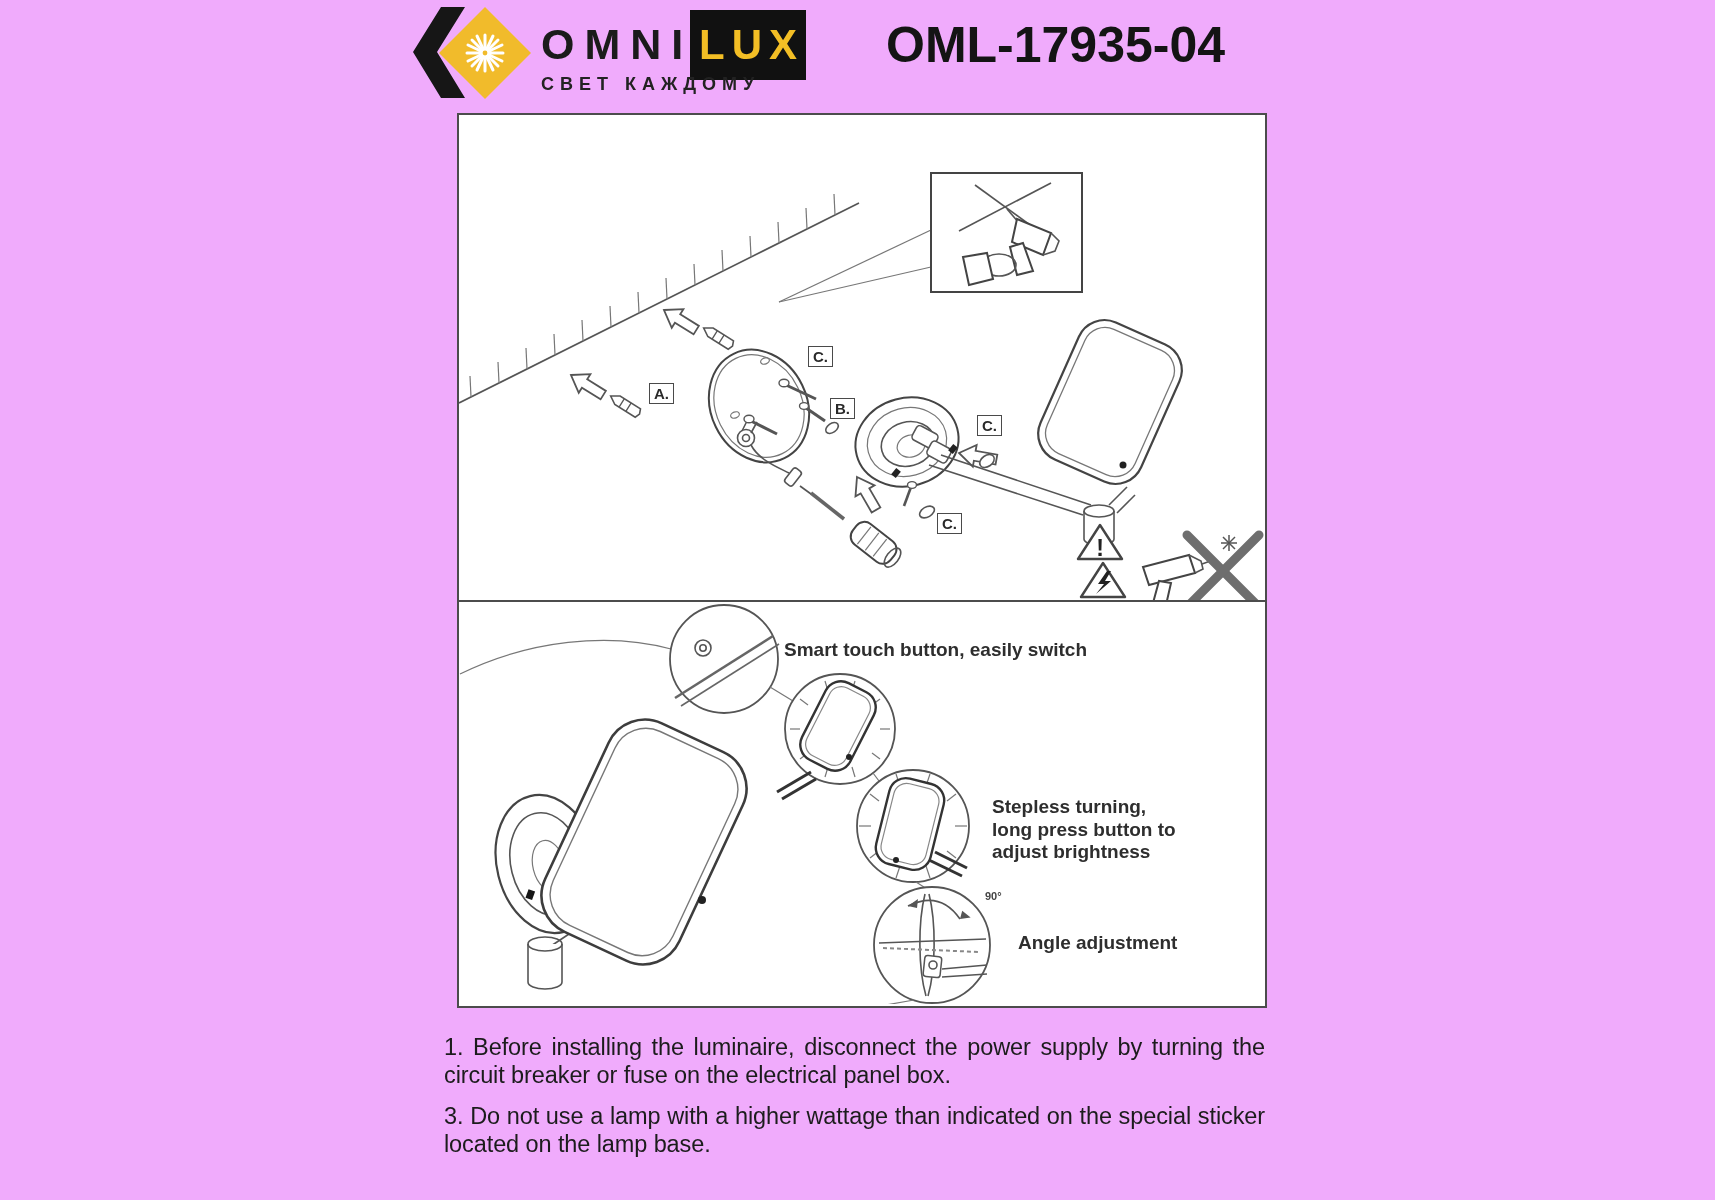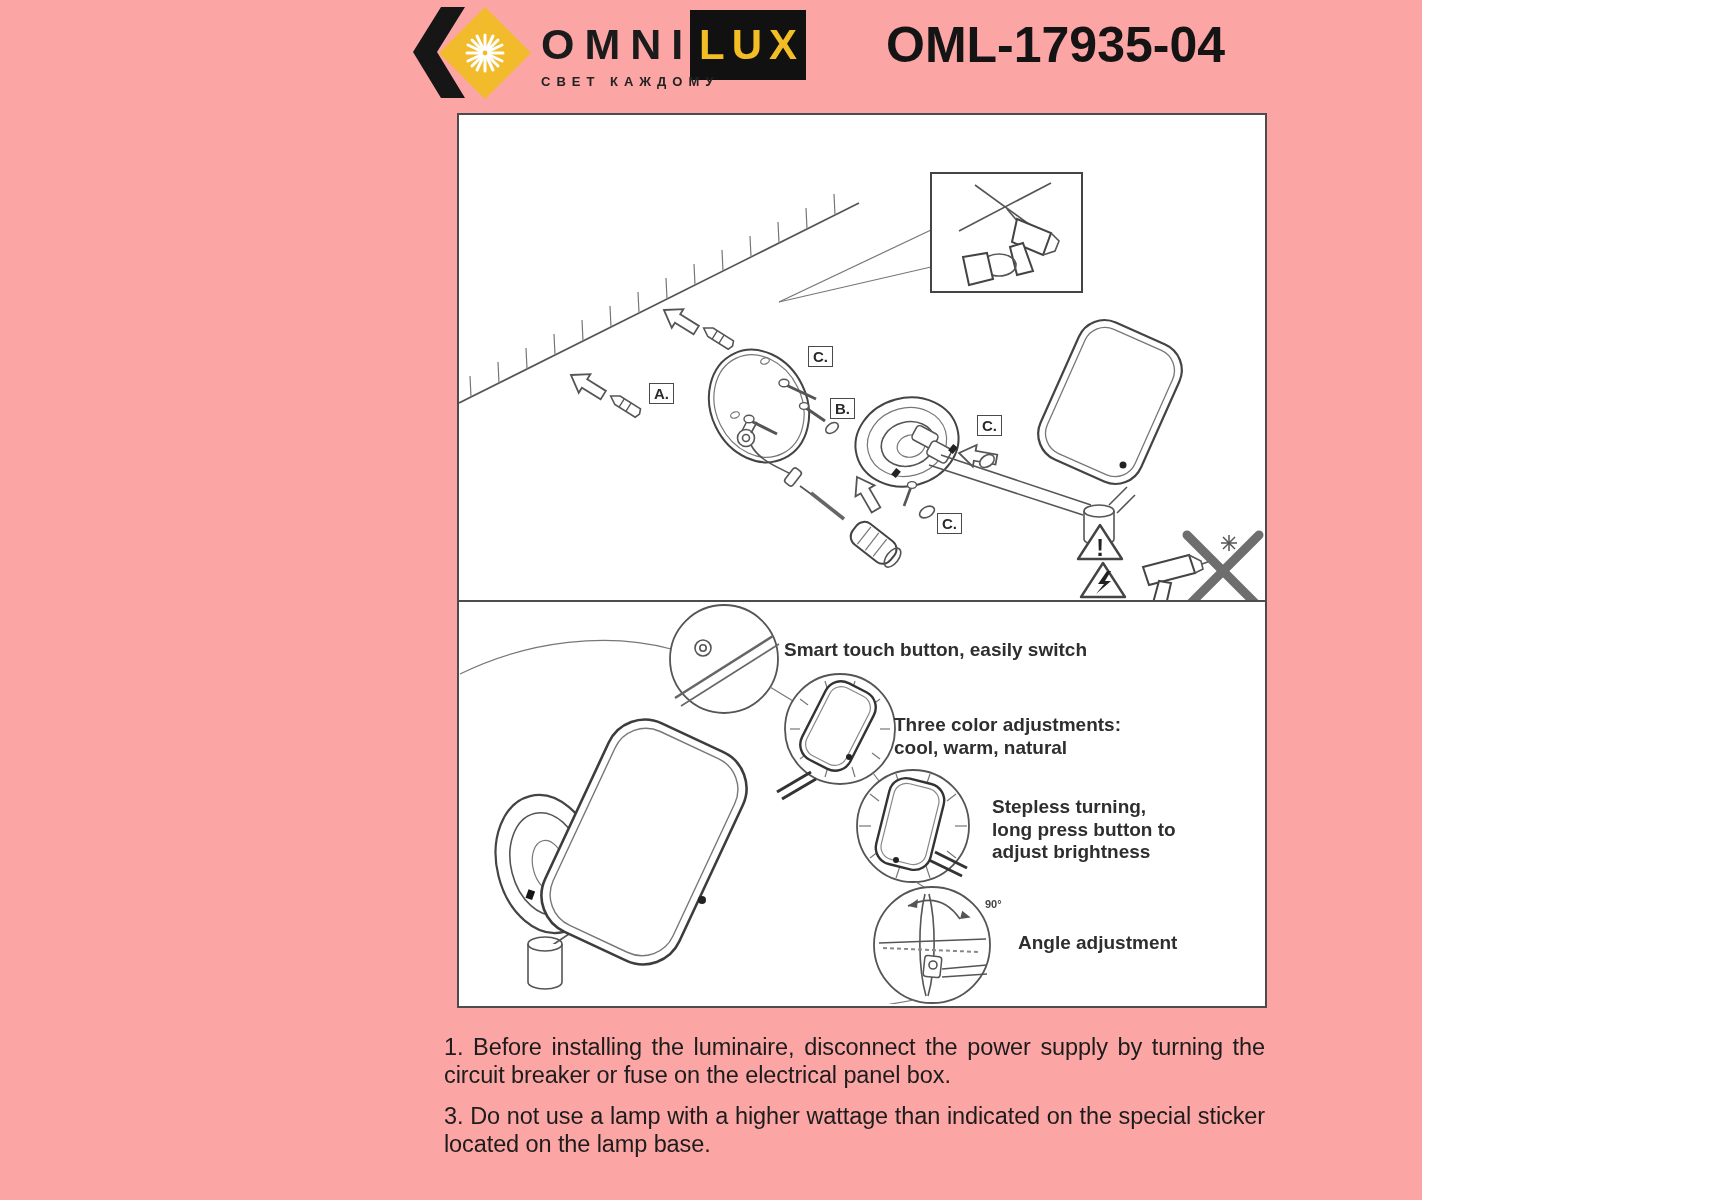--- a/index.html
+++ b/index.html
@@ -1,26 +1,26 @@
 <!DOCTYPE html>
 <html><head>
 <meta charset="utf-8">
 <style>
   html,body{margin:0;padding:0;background:#ffffff;}
-  .page{position:relative;width:1422px;height:1200px;background:#fca5a5;overflow:hidden;
+  .page{position:relative;width:1715px;height:1200px;background:#f0abfc;overflow:hidden;
         font-family:"Liberation Sans","DejaVu Sans",sans-serif;color:#1d1d1d;}
 
   
   .logo-svg{position:absolute;left:413px;top:5px;}
   .brand-word{position:absolute;left:541px;top:20px;font-size:43px;font-weight:bold;
               letter-spacing:10px;color:#1b1b1b;}
   .lux-box{position:absolute;left:690px;top:10px;width:116px;height:70px;background:#111111;
            display:flex;align-items:center;justify-content:center;}
   .lux-box span{font-size:42px;font-weight:bold;letter-spacing:7px;color:#F3BE25;padding-left:7px;}
-  .tagline{position:absolute;left:541px;top:74px;font-size:13px;font-weight:600;
+  .tagline{position:absolute;left:541px;top:74px;font-size:18px;font-weight:600;
            letter-spacing:6px;color:#222;}
   .model{position:absolute;left:886px;top:16px;font-size:50px;font-weight:bold;color:#141414;}
 
   
   .panel{position:absolute;left:457px;width:810px;background:#fff;border:2px solid #4c4c4c;box-sizing:border-box;}
   .panel-top{top:113px;height:489px;}
   .panel-bottom{top:602px;height:406px;border-top:none;}
   .panel svg{position:absolute;left:0;top:0;}
 
   .steplabel{position:absolute;border:1.6px solid #4a4a4a;background:#fff;color:#2a2a2a;
@@ -319,31 +319,27 @@
         <line x1="483" y1="367" x2="528" y2="363" stroke="#555" stroke-width="1.5"></line>
         <line x1="483" y1="375" x2="528" y2="372" stroke="#555" stroke-width="1.5"></line>
         <path class="ln" d="M449 304 Q481 288 501 317"></path>
         <polygon points="449,304 459,297 458,306" fill="#555"></polygon>
         <polygon points="501,317 505,307 495,311" fill="#555" transform="rotate(60 501 317)"></polygon>
         <line class="thin" x1="455" y1="398" x2="421" y2="404"></line>
       </g>
     </svg>
 
     <div class="callout" style="left:325px;top:37px;">Smart touch button, easily switch</div>
-    <div class="callout" style="left:435px;top:112px;">
-      <div>Three color adjustments:</div>
-      <div>cool, warm, natural</div>
-    </div>
     <div class="callout" style="left:533px;top:194px;">
       <div>Stepless turning,</div>
       <div>long press button to</div>
       <div>adjust brightness</div>
     </div>
     <div class="callout" style="left:559px;top:330px;">Angle adjustment</div>
-    <span class="angle-deg" style="left:486px;top:296px;padding-left:40px;">90°</span>
+    <span class="angle-deg" style="left:486px;top:288px;padding-left:40px;">90°</span>
   </div>
 
   <div class="instructions">
     <div>1. Before installing the luminaire, disconnect the power supply by turning the circuit breaker or fuse on the electrical panel box.</div>
     <div>3. Do not use a lamp with a higher wattage than indicated on the special sticker located on the lamp base.</div>
   </div>
 
 </div>
 
 </body></html>

